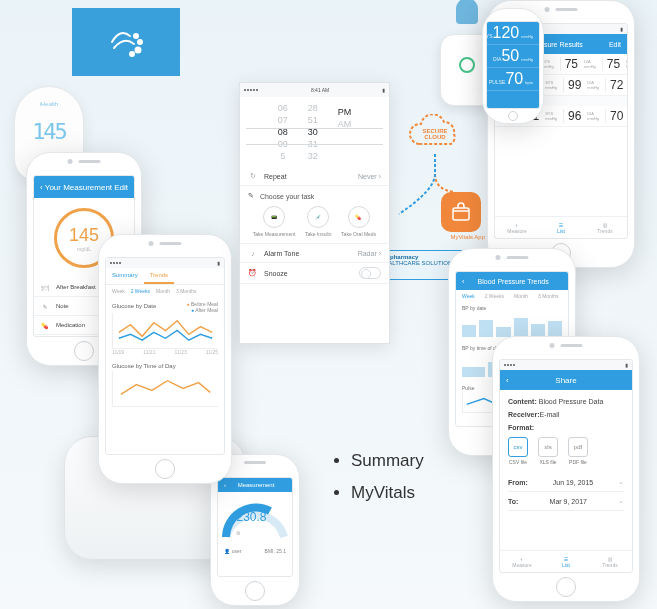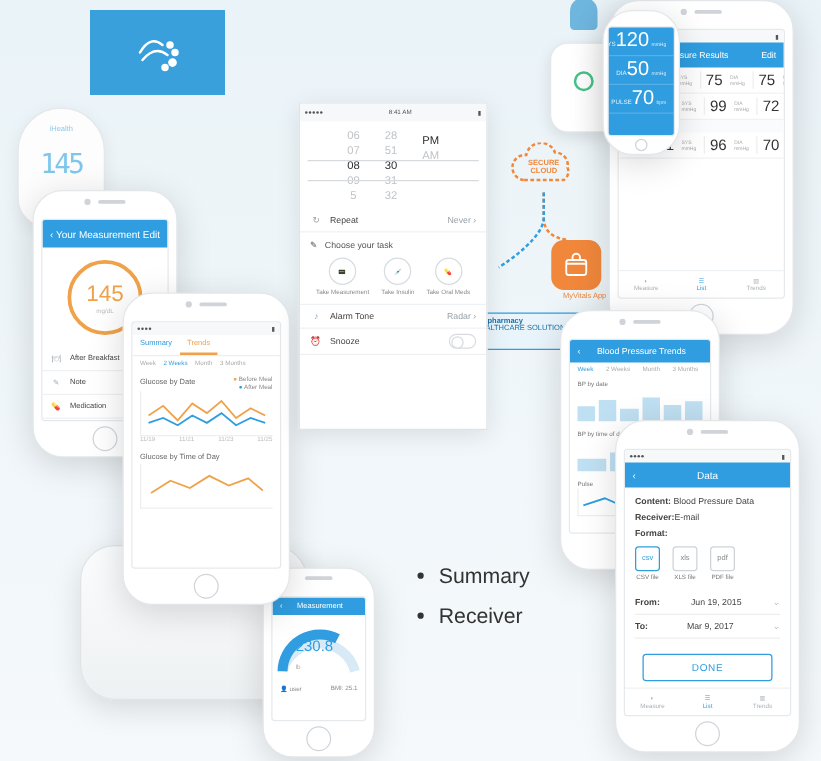--- a/index.html
+++ b/index.html
@@ -517,21 +517,21 @@
           <span></span>
           <span></span>
           <span></span>
           <span></span>
         </span>
         <span></span>
         <span>▮</span>
       </div>
     <div class="hdr">
         <span style="position:absolute;left:6px">‹</span>
-        <span class="t">Data</span>
+        <span class="t">Share</span>
       </div>
     <div class="share-body">
       <div class="ln"><b>Content:</b> <span>Blood Pressure Data</span></div>
       <div class="ln"><b>Receiver:</b><span>E-mail</span></div>
       <div class="ln"><b>Format:</b></div>
       <div class="fmts">
         <div class="f act">
             <div class="box">csv</div>
             <span>CSV file</span>
           </div>
@@ -547,21 +547,20 @@
       <div class="dln">
           <b>From:</b>
           <span>Jun 19, 2015</span>
           <span class="arw">⌄</span>
         </div>
       <div class="dln">
           <b>To:</b>
           <span>Mar 9, 2017</span>
           <span class="arw">⌄</span>
         </div>
-      <div class="done">DONE</div>
     </div>
     <div class="bp-foot">
       <div class="fi">
           <span>◐</span>
           <span>Measure</span>
         </div>
       <div class="fi act">
           <span>☰</span>
           <span>List</span>
         </div>
@@ -600,14 +599,14 @@
     <div class="meta">
         <span>👤 <span>user</span></span>
         <span>BMI: 25.1</span>
       </div>
   </div>
   <div class="home"></div>
 </div>
 
 <ul class="bullets">
   <li>Summary</li>
-  <li>Receiver</li>
+  <li>MyVitals</li>
 </ul>
 
 </body></html>

